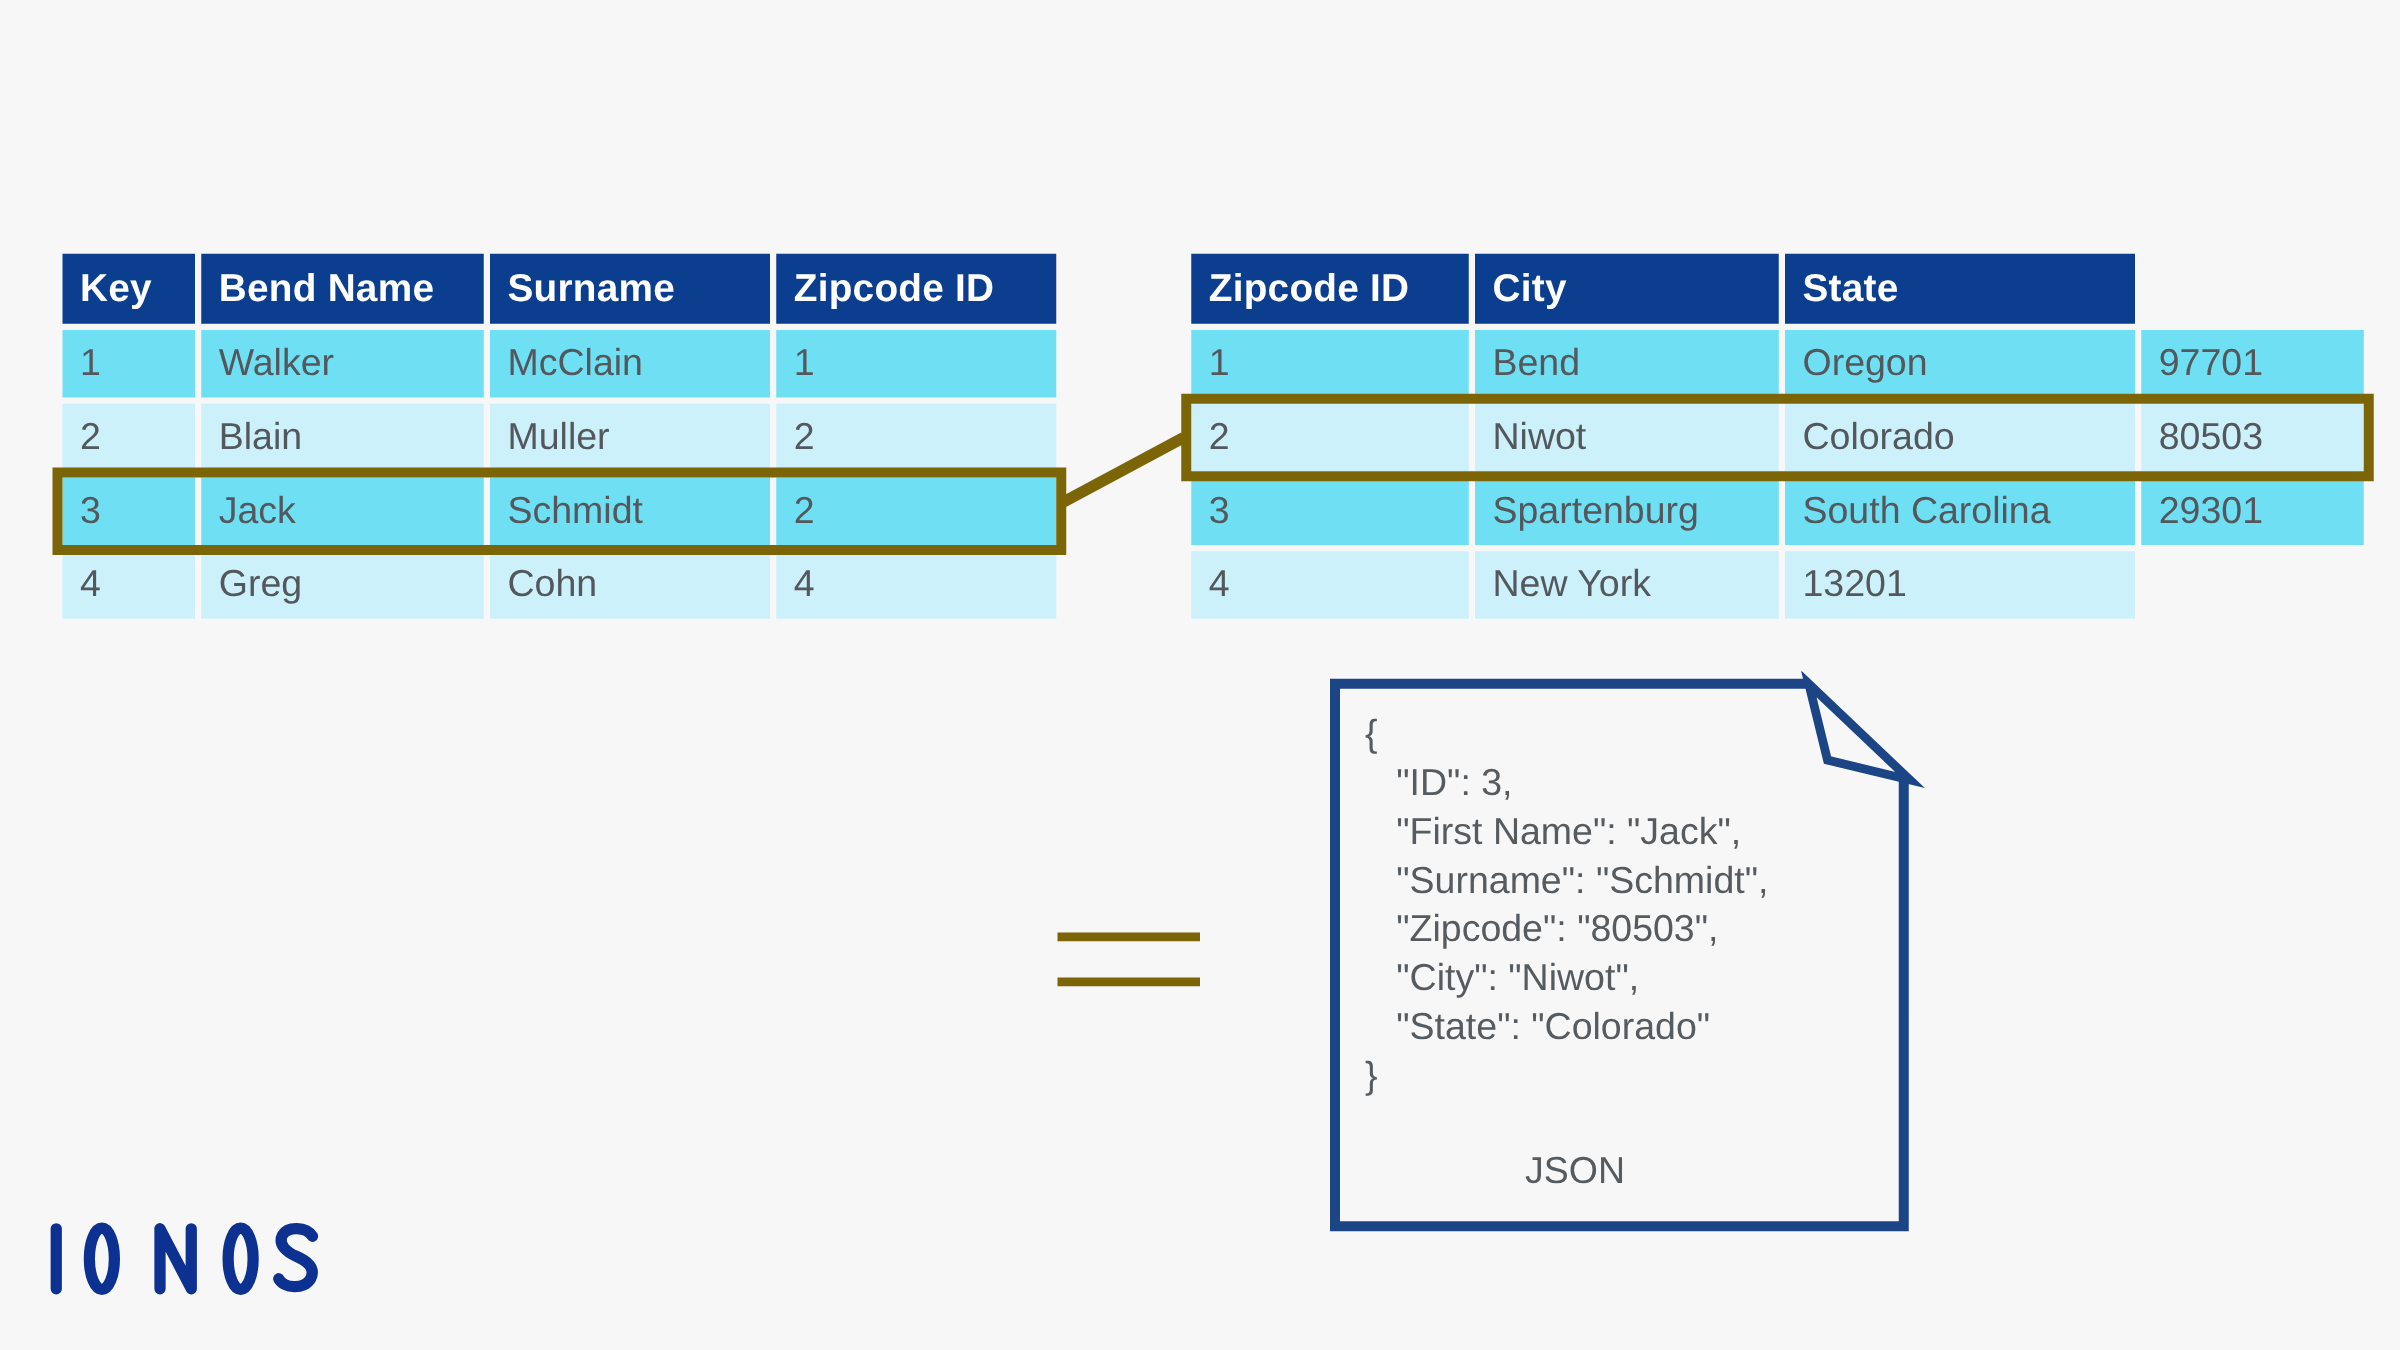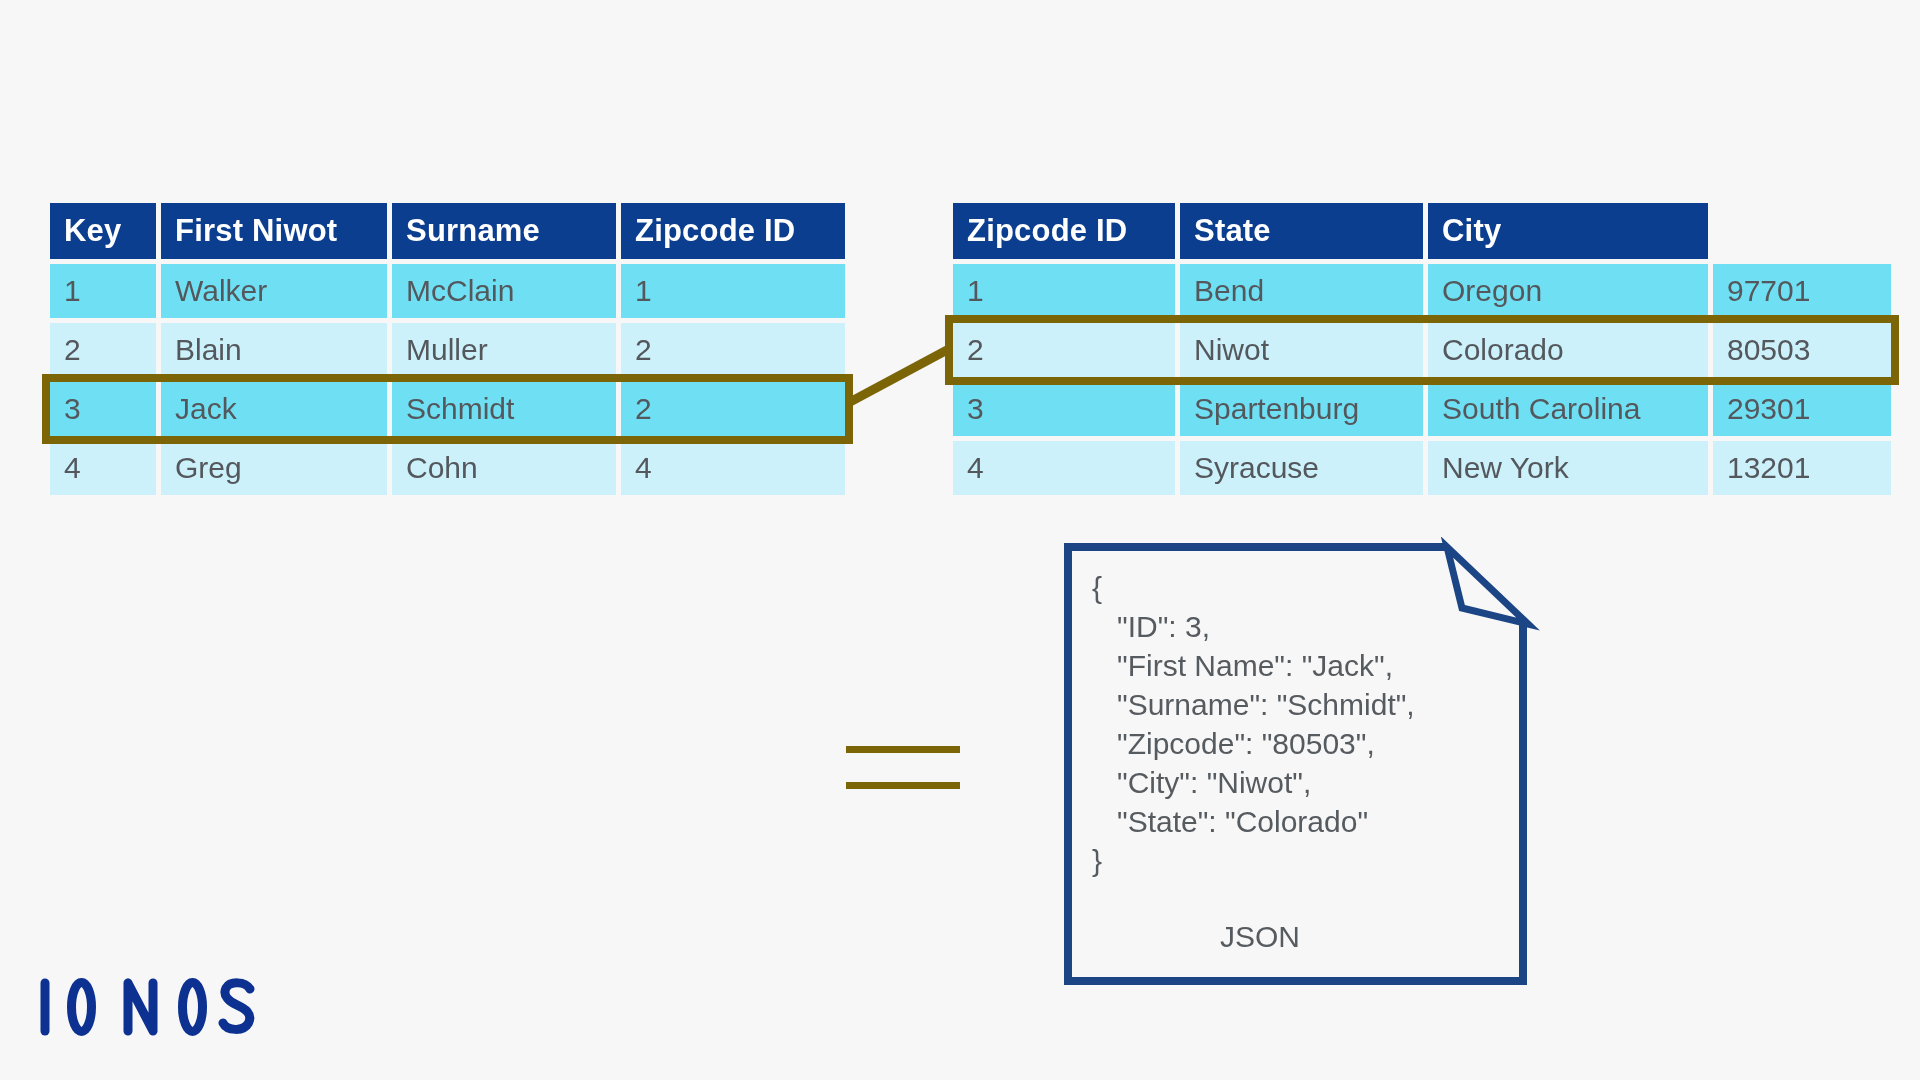--- a/index.html
+++ b/index.html
@@ -58,21 +58,21 @@
   #logo{position:absolute;left:33px;top:973px;width:225px;height:68px;}
 </style>
 </head>
 <body>
 
 <div class="stage">
 
   <div class="dtable" id="left-table">
       <div class="tr head">
         <div class="th">Key</div>
-        <div class="th">First Niwot</div>
+        <div class="th">Bend Name</div>
         <div class="th">Surname</div>
         <div class="th">Zipcode ID</div>
       </div>
       <div class="tr odd">
         <div class="td">1</div>
         <div class="td">Walker</div>
         <div class="td">McClain</div>
         <div class="td">1</div>
       </div>
       <div class="tr even">
@@ -91,22 +91,22 @@
         <div class="td">4</div>
         <div class="td">Greg</div>
         <div class="td">Cohn</div>
         <div class="td">4</div>
       </div>
     </div>
 
   <div class="dtable" id="right-table">
       <div class="tr head">
         <div class="th">Zipcode ID</div>
+        <div class="th">City</div>
         <div class="th">State</div>
-        <div class="th">City</div>
       </div>
       <div class="tr odd">
         <div class="td">1</div>
         <div class="td">Bend</div>
         <div class="td">Oregon</div>
         <div class="td">97701</div>
       </div>
       <div class="tr even">
         <div class="td">2</div>
         <div class="td">Niwot</div>
@@ -114,21 +114,20 @@
         <div class="td">80503</div>
       </div>
       <div class="tr odd">
         <div class="td">3</div>
         <div class="td">Spartenburg</div>
         <div class="td">South Carolina</div>
         <div class="td">29301</div>
       </div>
       <div class="tr even">
         <div class="td">4</div>
-        <div class="td">Syracuse</div>
         <div class="td">New York</div>
         <div class="td">13201</div>
       </div>
     </div>
 
   <svg id="connector" viewBox="0 0 140 90">
     <line x1="20" y1="72" x2="117" y2="20" stroke="#7c6507" stroke-width="9"></line>
   </svg>
   <div class="hl-box" id="hl-left"></div>
   <div class="hl-box" id="hl-right"></div>

